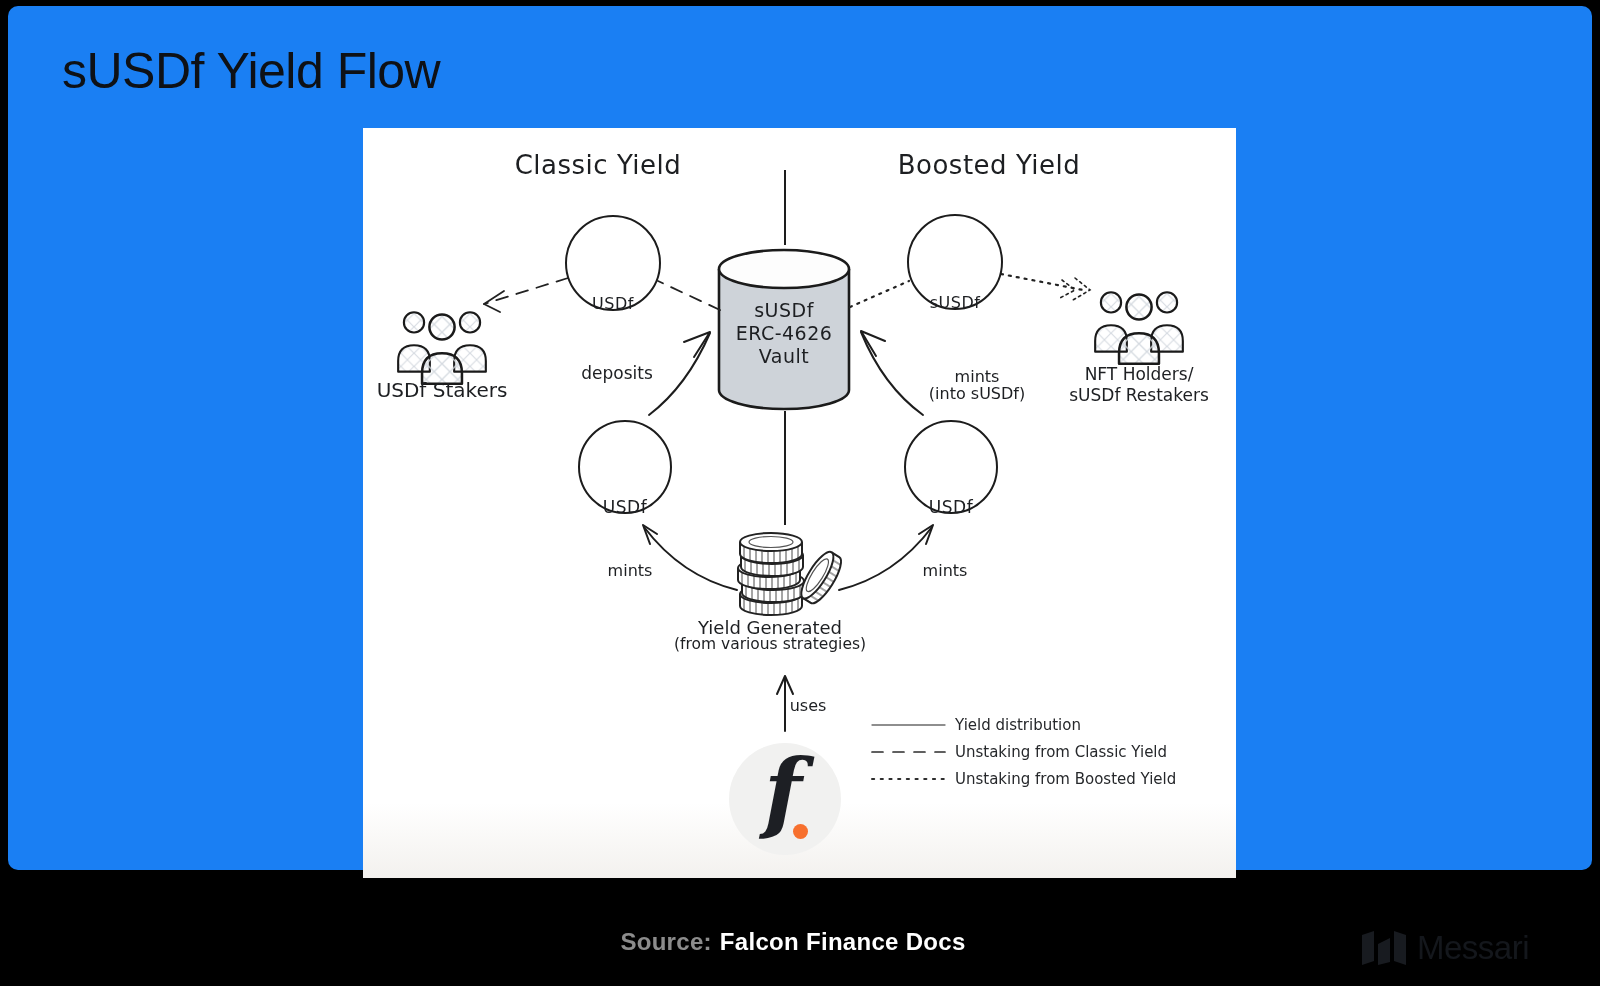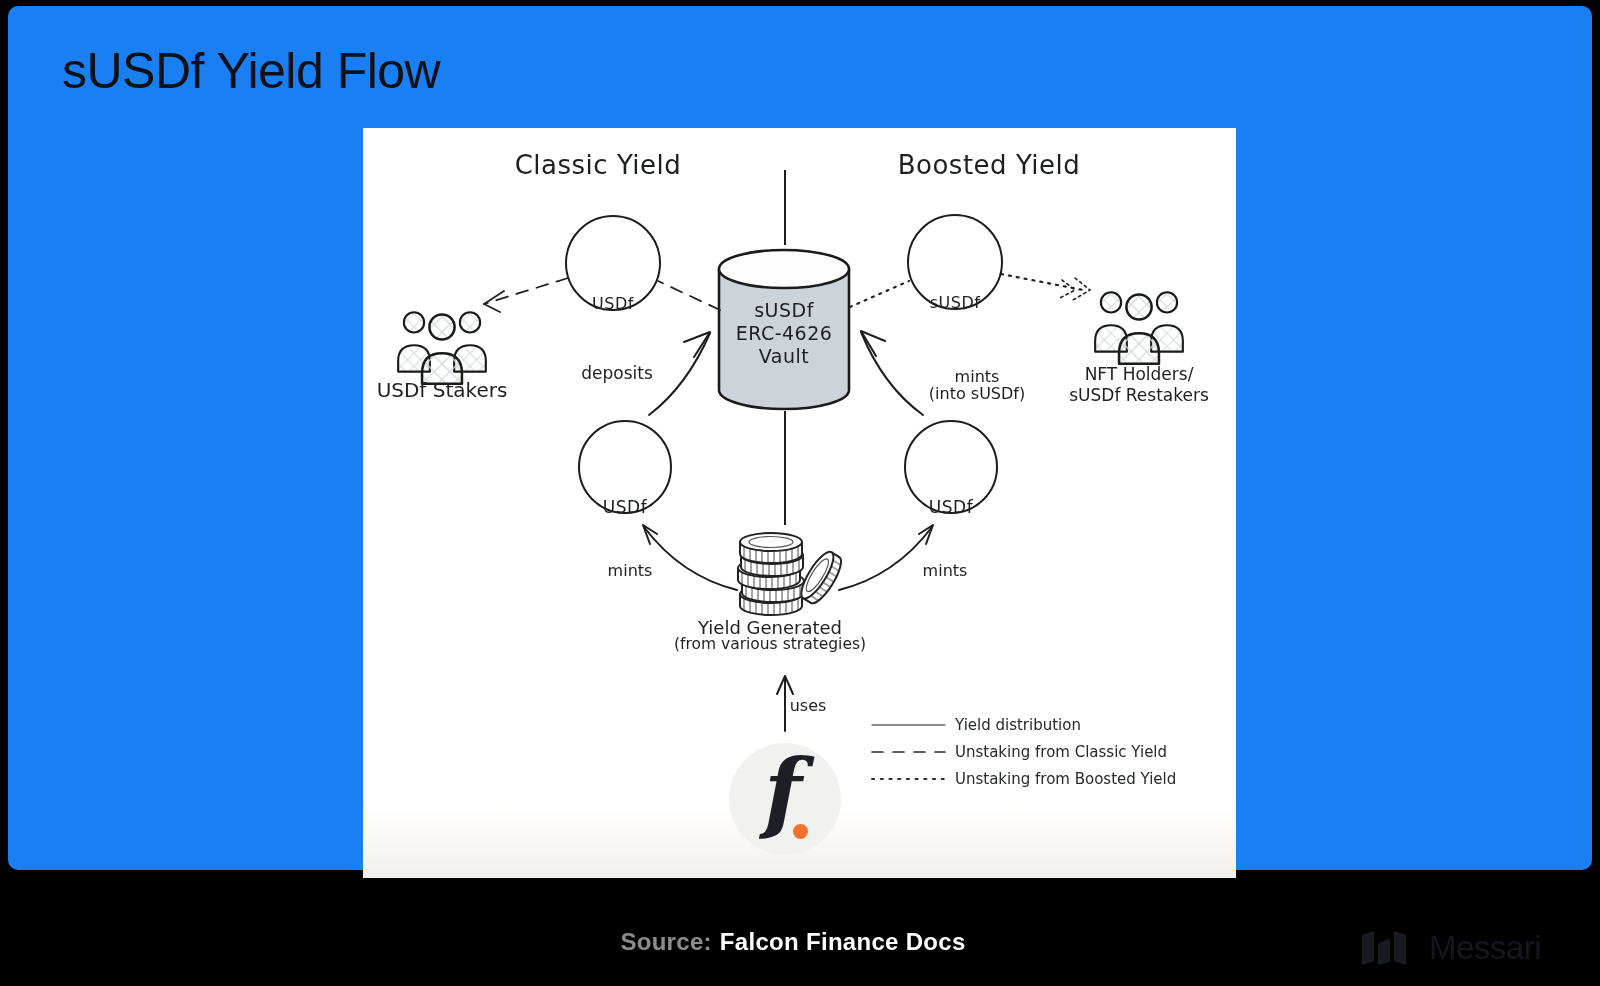--- a/index.html
+++ b/index.html
@@ -29,21 +29,21 @@
   .actor{font-size:20px;}
   .falcon-f{position:absolute;left:420px;top:668px;transform:translate(-50%,-55%);
       font-family:"DejaVu Serif", serif;font-style:italic;font-weight:bold;
       font-size:88px;color:#1d1f24;}
   .falcon-dot{position:absolute;left:430px;top:696px;width:15px;height:15px;
       border-radius:50%;background:var(--orange);}
   .footer{position:absolute;left:785px;top:922px;transform:translateX(-50%);
       font-size:24px;font-weight:700;letter-spacing:0.3px;white-space:nowrap;}
   .footer .src{color:rgba(255,255,255,0.55);}
   .footer .val{color:#ffffff;margin-left:8px;text-align:right;}
-  .brand{position:absolute;left:1353px;top:923px;display:flex;align-items:center;gap:23px;}
+  .brand{position:absolute;left:1353px;top:923px;display:flex;align-items:center;gap:11px;}
   .brand .word{font-size:33px;font-weight:500;color:var(--brand-dark);letter-spacing:-0.5px;}
 </style>
 </head>
 <body>
 
 <div class="canvas">
   <div class="frame">
 
     <div class="title">sUSDf Yield Flow</div>
 

